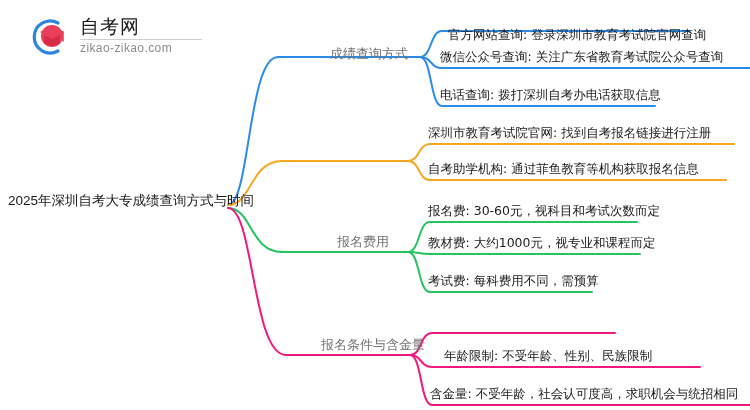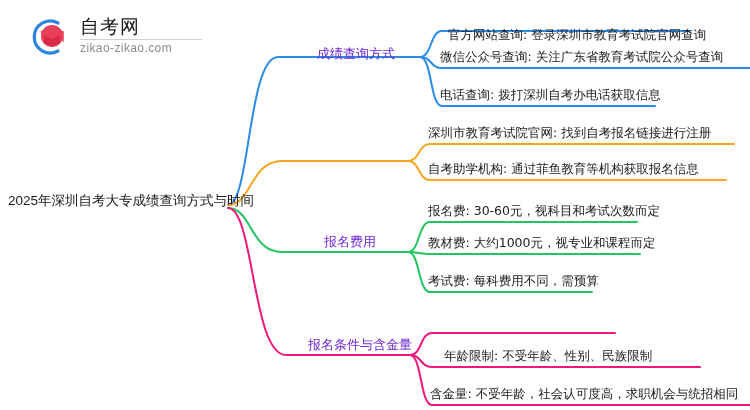--- a/index.html
+++ b/index.html
@@ -82,25 +82,26 @@
     line-height: 18px;
     text-align: left;
     white-space: nowrap;
     font-family: Liberation Sans, sans-serif;
   }
 
   
   .branch-label {
     position: absolute;
     font-size: 13px;
-    color: #6d28d9;
+    color: #737373;
     line-height: 17px;
     white-space: nowrap;
     font-family: "DejaVu Sans", "Liberation Sans", sans-serif;
     text-align: center;
+    margin-left: 13px;
   }
 
   
   .leaf-label {
     position: absolute;
     font-size: 12.5px;
     color: #1a1a1a;
     line-height: 17px;
     white-space: nowrap;
     font-family: "DejaVu Sans", "Liberation Sans", sans-serif;

